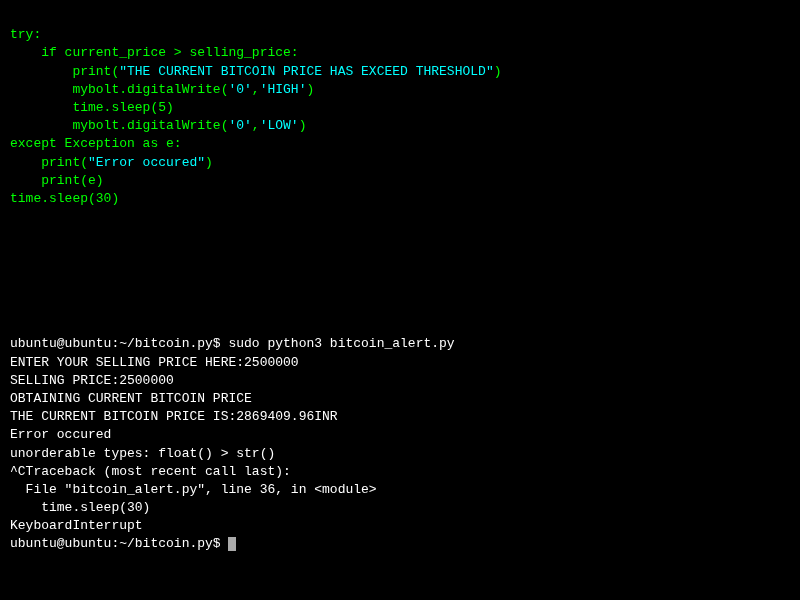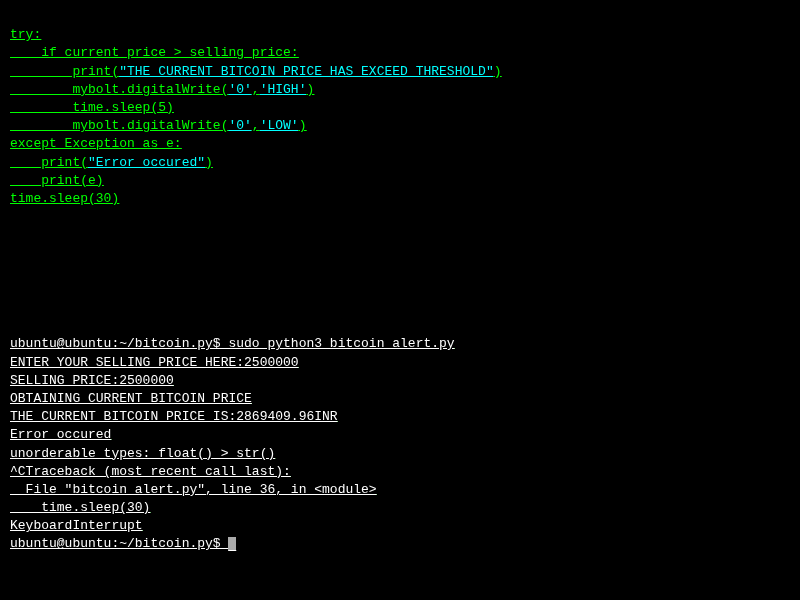--- a/index.html
+++ b/index.html
@@ -1,19 +1,18 @@
 <!DOCTYPE html>
 <html><head>
   <meta charset="utf-8">
   <style>
     * {
       margin: 0;
       padding: 0;
       box-sizing: border-box;
-      text-decoration: underline;
     }
 
     body {
       background-color: #000000;
       width: 800px;
       height: 600px;
       overflow: hidden;
       font-family: 'Courier New', Courier, monospace;
       font-size: 13px;
       line-height: 1.4;

